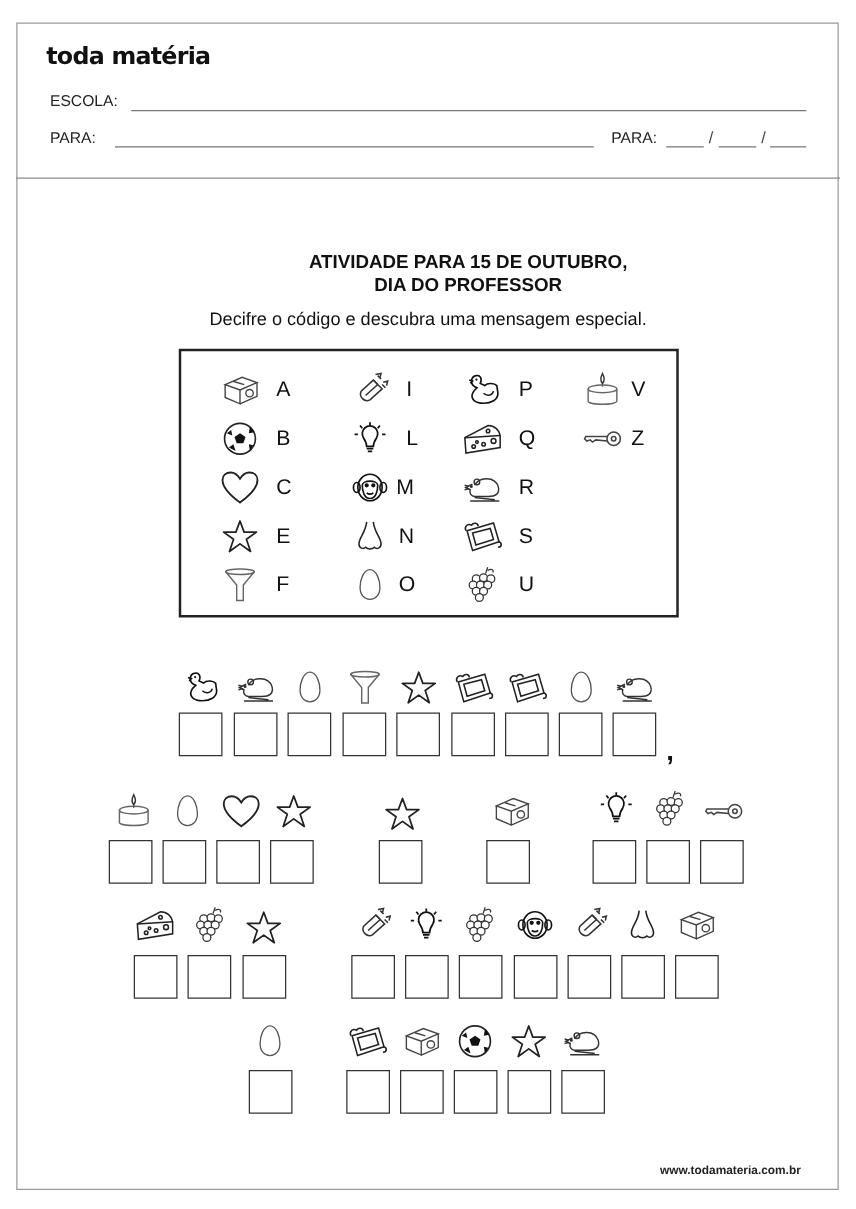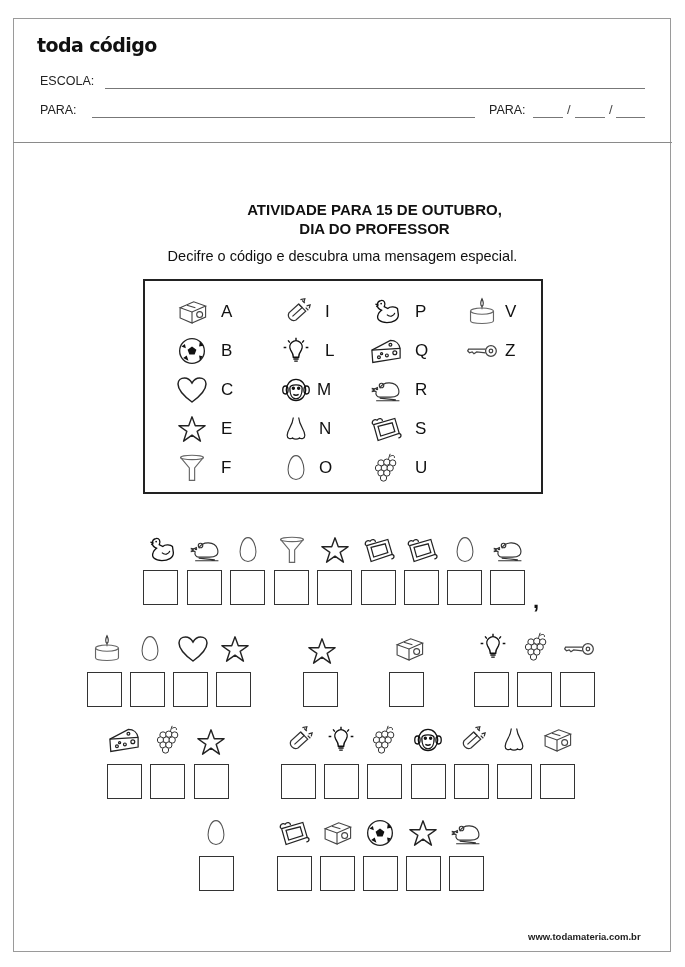--- a/index.html
+++ b/index.html
@@ -144,21 +144,21 @@
           <circle cx="29" cy="12" r="2"></circle>
           <path d="M23 10 L4 10 L3 12 L5 14 L8 13 L10 15 L13 13 L23 14"></path>
         </g>
       </symbol>
   </defs>
 </svg>
 
 <div class="page"></div>
 <div class="header-div"></div>
 
-<div class="logo">toda código</div>
+<div class="logo">toda matéria</div>
 
 <div class="field" style="left:40px;top:74px;">
   <span>ESCOLA:</span>
 </div>
 <div class="line" style="position:absolute;left:105px;top:76px;width:540px;"></div>
 
 <div class="field" style="left:40px;top:103px;">
   <span>PARA:</span>
 </div>
 <div class="line" style="position:absolute;left:92px;top:105px;width:383px;"></div>

